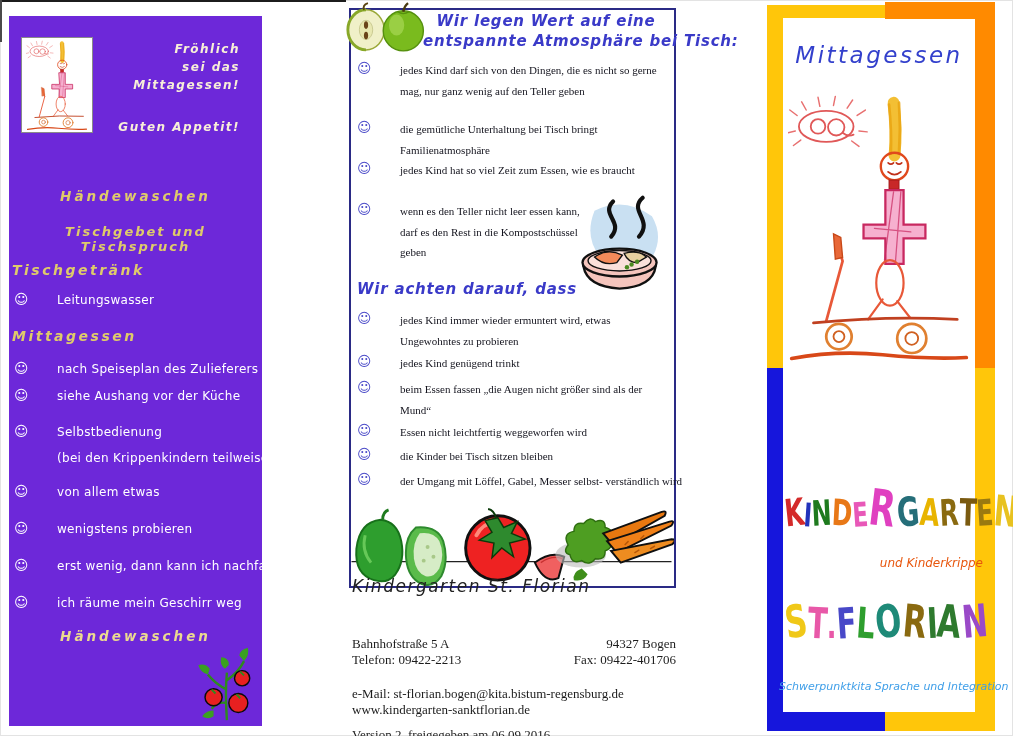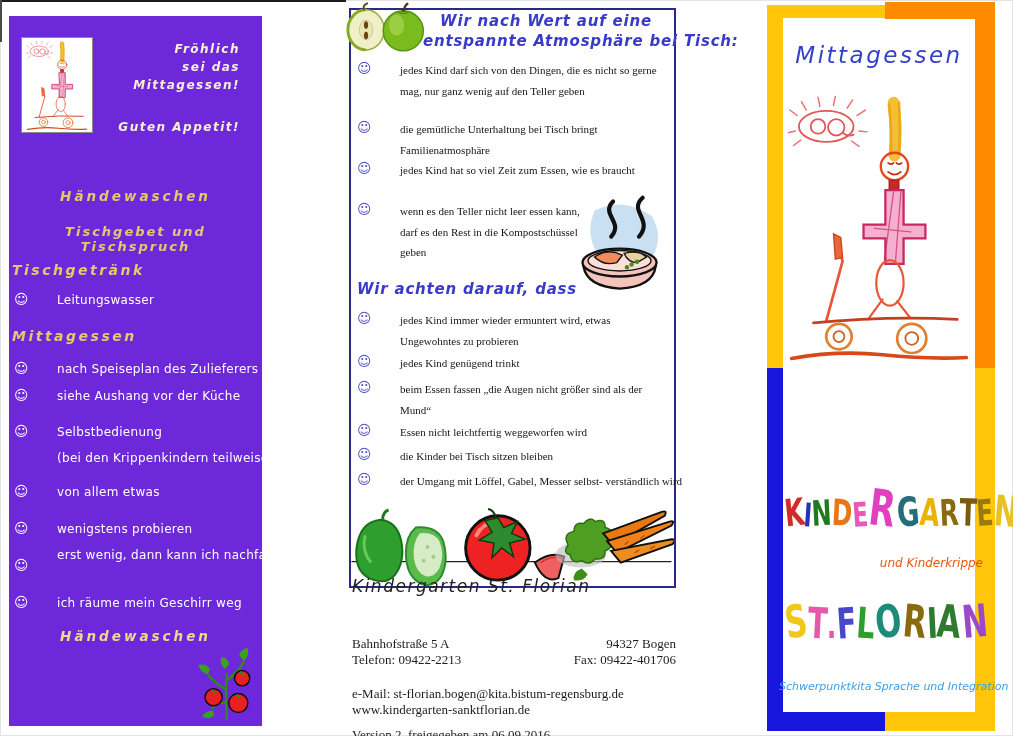--- a/index.html
+++ b/index.html
@@ -118,21 +118,21 @@
     <div>
       <span class="lsmiley" style="top:468px">☺</span>
       <span class="ltext" style="top:469px">von allem etwas</span>
     </div>
     <div>
       <span class="lsmiley" style="top:505px">☺</span>
       <span class="ltext" style="top:506px">wenigstens probieren</span>
     </div>
     <div>
       <span class="lsmiley" style="top:542px">☺</span>
-      <span class="ltext" style="top:532px">erst wenig, dann kann ich nachfassen</span>
+      <span class="ltext" style="top:543px">erst wenig, dann kann ich nachfassen</span>
     </div>
     <div>
       <span class="lsmiley" style="top:579px">☺</span>
       <span class="ltext" style="top:580px">ich räume mein Geschirr weg</span>
     </div>
 
     <div class="lcenter" style="top:612px;color:#EBDA90">Händewaschen</div>
 
     <svg class="abs" style="left:187px;top:628px" width="58" height="78" viewBox="0 0 60 82">
       <path d="M32 80 q-2 -30 0 -50 M32 48 q-12 -6 -20 -16 M32 38 q12 -8 18 -20 M32 62 q-10 -2 -16 6" stroke="#2E8A1E" stroke-width="2.5" fill="none"></path>
@@ -151,21 +151,21 @@
       <ellipse cx="22" cy="29" rx="7" ry="10" fill="#E8E8B0" stroke="#C8C890"></ellipse>
       <ellipse cx="22" cy="24" rx="2.2" ry="4" fill="#6A4418"></ellipse>
       <ellipse cx="22" cy="35" rx="2.2" ry="4" fill="#6A4418"></ellipse>
       <path d="M20 8 q-2 -5 4 -7" stroke="#5A4410" stroke-width="2" fill="none"></path>
       <circle cx="61" cy="30" r="21" fill="#7ABB1E" stroke="#55900E" stroke-width="1.5"></circle>
       <ellipse cx="54" cy="24" rx="8" ry="11" fill="#A2D44E" opacity="0.8"></ellipse>
       <path d="M61 10 q1 -6 5 -9" stroke="#4A3A10" stroke-width="2.5" fill="none"></path>
       <path d="M55 10 q6 4 12 0" stroke="#55900E" stroke-width="1.5" fill="none"></path>
     </svg>
 
-    <div class="mtitle" style="left:72px;top:2px;width:246px;text-align:center">Wir nach Wert auf eine</div>
+    <div class="mtitle" style="left:72px;top:2px;width:246px;text-align:center">Wir legen Wert auf eine</div>
     <div class="mtitle" style="left:72px;top:22px;width:246px;text-align:center">entspannte Atmosphäre bei Tisch:</div>
 
     <div>
       <span class="msmiley" style="top:51px">☺</span>
       <span class="mtext" style="top:50px;width:278px">jedes Kind darf sich von den Dingen, die es nicht so gerne mag, nur ganz wenig auf den Teller geben</span>
     </div>
     <div>
       <span class="msmiley" style="top:110px">☺</span>
       <span class="mtext" style="top:109px;width:250px">die gemütliche Unterhaltung bei Tisch bringt Familienatmosphäre</span>
     </div>

